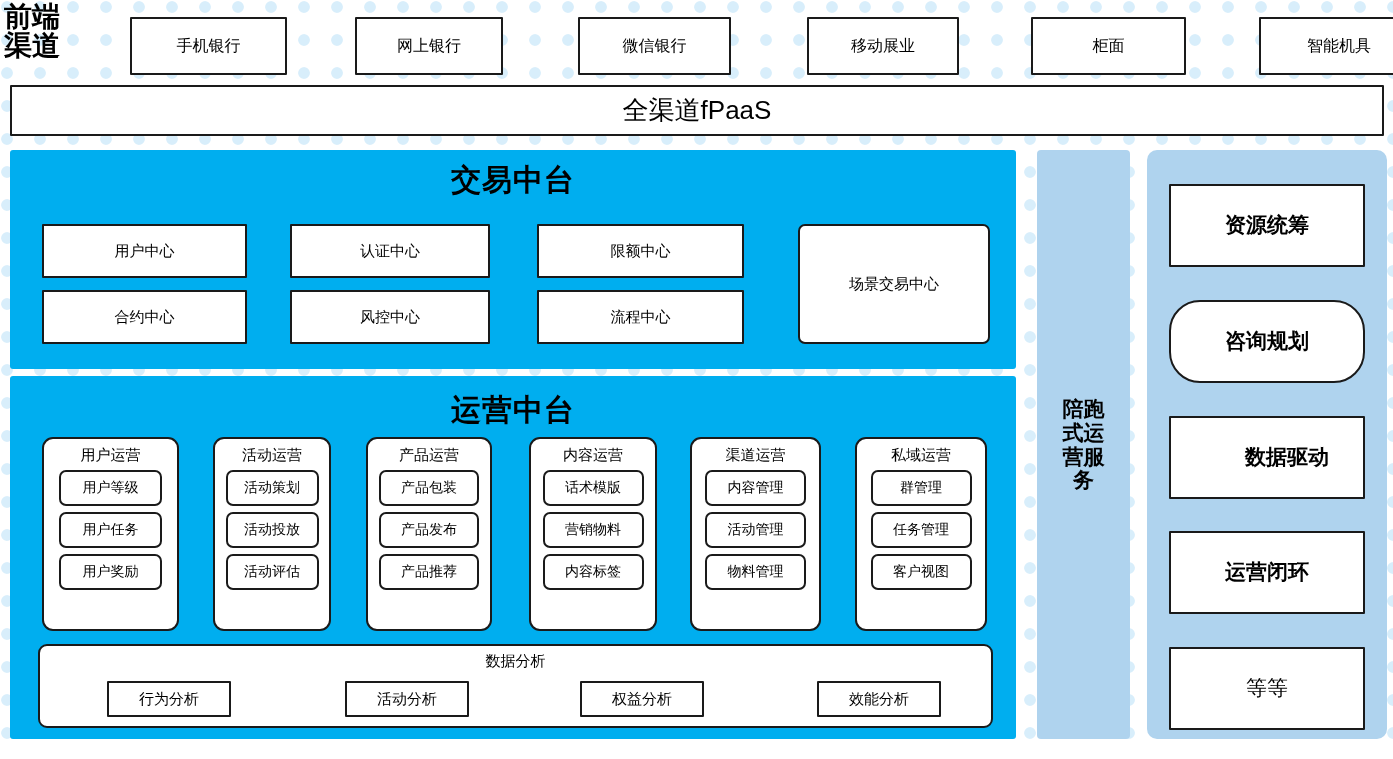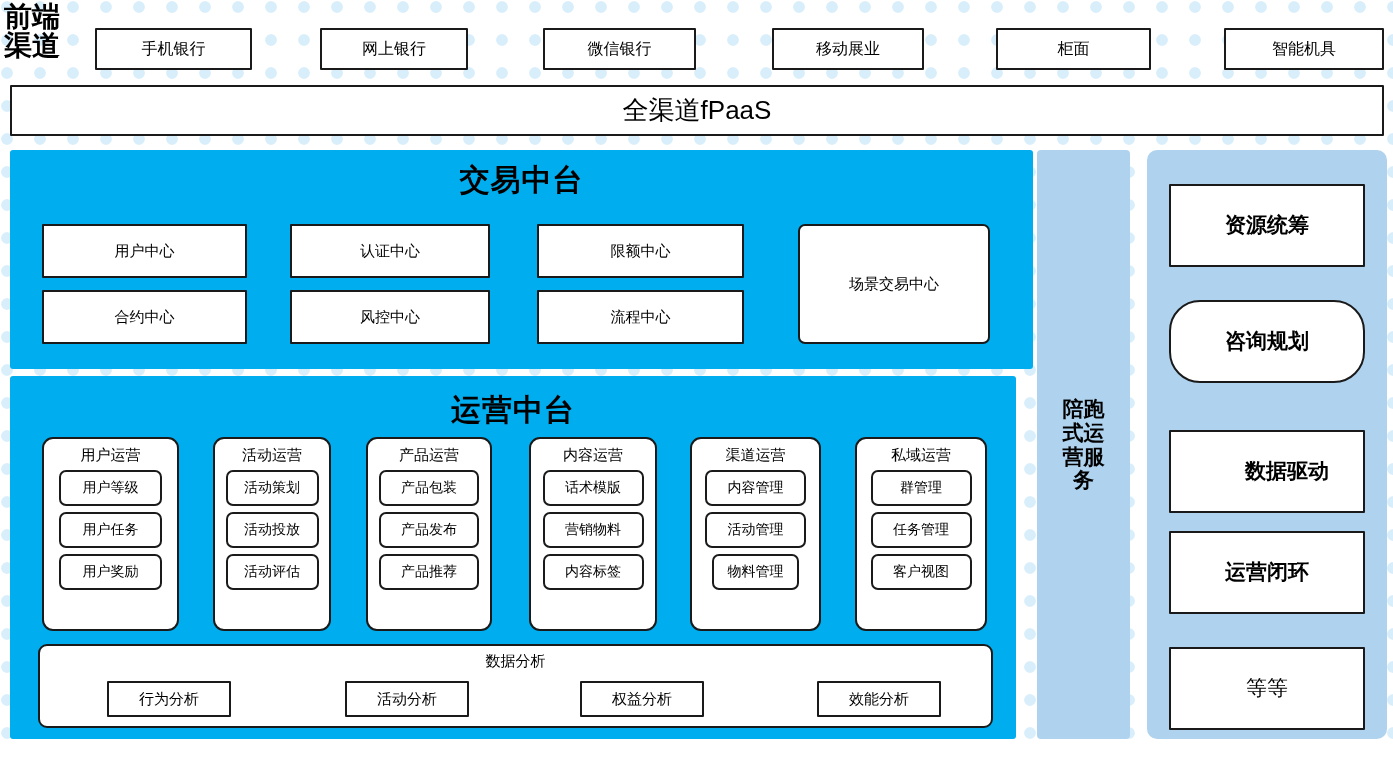--- a/index.html
+++ b/index.html
@@ -48,23 +48,24 @@
     width: 84px;
     font-family: "Liberation Serif", "DejaVu Serif", serif;
     font-weight: 700;
     font-size: 28px;
     line-height: 1.05;
     letter-spacing: 0px;
     text-align: left;
   }
   .chan-btn {
     position: absolute;
-    top: 28px;
-    height: 42px;
+    top: 17px;
+    height: 58px;
     font-size: 16px;
+    margin-left: 35px;
   }
 
   
   #fpaas-bar {
     position: absolute;
     left: 10px;
     top: 85px;
     width: 1374px;
     height: 51px;
     font-size: 26px;
@@ -208,21 +209,21 @@
 
   <div class="chan-btn wbox sq" style="left:95px;  width:157px;">手机银行</div>
   <div class="chan-btn wbox sq" style="left:320px; width:148px;">网上银行</div>
   <div class="chan-btn wbox sq" style="left:543px; width:153px;">微信银行</div>
   <div class="chan-btn wbox sq" style="left:772px; width:152px;">移动展业</div>
   <div class="chan-btn wbox sq" style="left:996px; width:155px;">柜面</div>
   <div class="chan-btn wbox sq" style="left:1224px;width:160px;">智能机具</div>
 
   <div id="fpaas-bar" class="wbox sq">全渠道fPaaS</div>
 
-  <div class="cyan-panel" style="left:10px; top:150px; width:1006px; height:219px;padding-left:17px;">
+  <div class="cyan-panel" style="left:10px; top:150px; width:1006px; height:219px;">
     <div class="panel-title" style="top:10px;">交易中台</div>
 
     <div class="trade-box wbox sq" style="left:32px;  top:74px;  width:205px;">用户中心</div>
     <div class="trade-box wbox sq" style="left:280px; top:74px;  width:200px;">认证中心</div>
     <div class="trade-box wbox sq" style="left:527px; top:74px;  width:207px;">限额中心</div>
 
     <div class="trade-box wbox sq" style="left:32px;  top:140px; width:205px;">合约中心</div>
     <div class="trade-box wbox sq" style="left:280px; top:140px; width:200px;text-align:center;">风控中心</div>
     <div class="trade-box wbox sq" style="left:527px; top:140px; width:207px;">流程中心</div>
 
@@ -258,21 +259,21 @@
     <div class="ops-col-title">内容运营</div>
     <div class="ops-item" style="width:101px;">话术模版</div>
     <div class="ops-item" style="width:101px;">营销物料</div>
     <div class="ops-item" style="width:101px;">内容标签</div>
   </div>
 
   <div class="ops-col" style="left:690px; width:131px;">
     <div class="ops-col-title">渠道运营</div>
     <div class="ops-item" style="width:101px;text-align:center;">内容管理</div>
     <div class="ops-item" style="width:101px;">活动管理</div>
-    <div class="ops-item" style="width:87px;">物料管理</div>
+    <div class="ops-item" style="width:101px;">物料管理</div>
   </div>
 
   <div class="ops-col" style="left:855px; width:132px;">
     <div class="ops-col-title">私域运营</div>
     <div class="ops-item" style="width:101px;">群管理</div>
     <div class="ops-item" style="width:101px;">任务管理</div>
     <div class="ops-item" style="width:101px;">客户视图</div>
   </div>
 
   <div id="data-analysis">
@@ -283,18 +284,18 @@
     <div class="da-item wbox sq" style="left:777px;">效能分析</div>
   </div>
 
   <div id="service-col">
     <div class="vtext">陪跑式运营服务</div>
   </div>
 
   <div id="capability-panel">
     <div class="cap-box wbox sq" style="top:34px;">资源统筹</div>
     <div class="cap-box wbox sq" style="top:150px;border-radius:31px;">咨询规划</div>
-    <div class="cap-box wbox sq" style="top:280px;padding-left:40px;">数据驱动</div>
+    <div class="cap-box wbox sq" style="top:266px;padding-left:40px;">数据驱动</div>
     <div class="cap-box wbox sq" style="top:381px;">运营闭环</div>
     <div class="cap-box wbox sq normal" style="top:497px;">等等</div>
   </div>
 
 </div>
 
 </body></html>

